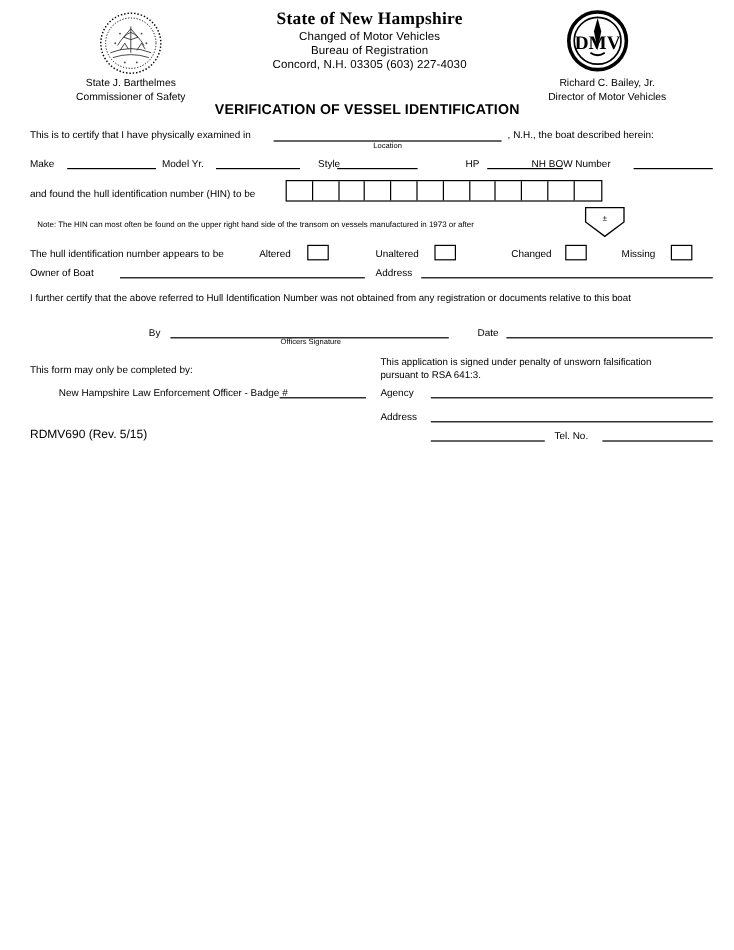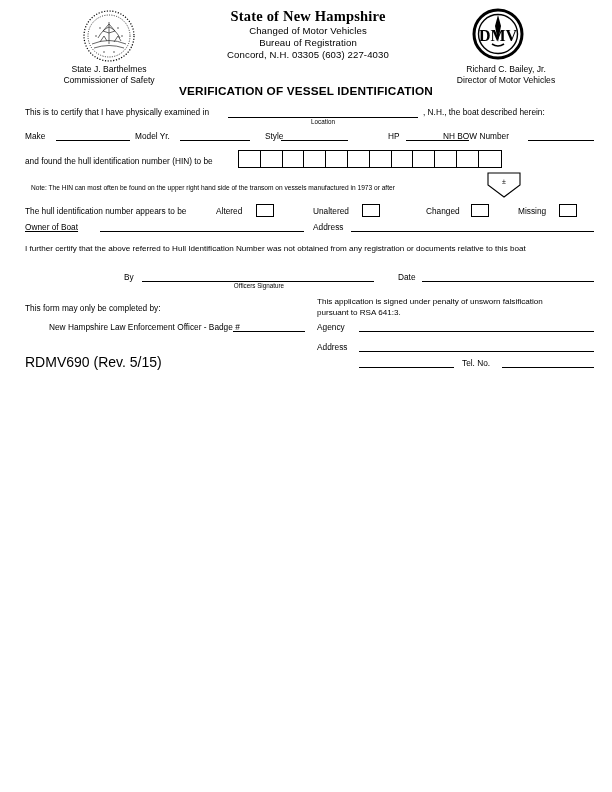--- a/index.html
+++ b/index.html
@@ -262,40 +262,40 @@
 
     <div class="t" style="left:313px; top:206px;">Unaltered</div>
     <div class="cbox" style="left:362px; top:204px;"></div>
 
     <div class="t" style="left:426px; top:206px;">Changed</div>
     <div class="cbox" style="left:471px; top:204px;"></div>
 
     <div class="t" style="left:518px; top:206px;text-align:center;">Missing</div>
     <div class="cbox" style="left:559px; top:204px;"></div>
 
-    <div class="t" style="left:25px; top:222px;text-decoration:underline;">Owner of Boat</div>
+    <div class="t" style="left:25px; top:222px;">Owner of Boat</div>
     <div class="rule" style="left:100px; top:231px; width:204px;"></div>
 
     <div class="t" style="left:313px; top:222px;">Address</div>
     <div class="rule" style="left:351px; top:231px; width:243px;"></div>
 
     <div class="para" style="left:25px; top:243px;">I further certify that the above referred to Hull Identification Number was not obtained from any registration or documents relative to this boat</div>
 
     <div class="t" style="left:124px; top:272px;">By</div>
     <div class="rule" style="left:142px; top:281px; width:232px;"></div>
     <div class="tiny" style="left:198px; top:282px; width:122px;">Officers Signature</div>
 
     <div class="t" style="left:398px; top:272px;">Date</div>
     <div class="rule" style="left:422px; top:281px; width:172px;"></div>
 
     <div class="t" style="left:25px; top:303px;">This form may only be completed by:</div>
     <div class="t" style="left:25px; top:322px;padding-left:24px;">New Hampshire Law Enforcement Officer - Badge #</div>
     <div class="rule" style="left:233px; top:331px; width:72px;"></div>
 
-    <div class="t" style="left:25px; top:357px; font-size:14px;">RDMV690 (Rev. 5/15)</div>
+    <div class="t" style="left:25px; top:357px; font-size:10px;">RDMV690 (Rev. 5/15)</div>
 
     <div class="para" style="left:317px; top:296px;">This application is signed under penalty of unsworn falsification</div>
     <div class="para" style="left:317px; top:307px;">pursuant to RSA 641:3.</div>
 
     <div class="t" style="left:317px; top:322px;">Agency</div>
     <div class="rule" style="left:359px; top:331px; width:235px;"></div>
 
     <div class="t" style="left:317px; top:342px;">Address</div>
     <div class="rule" style="left:359px; top:351px; width:235px;"></div>
 

